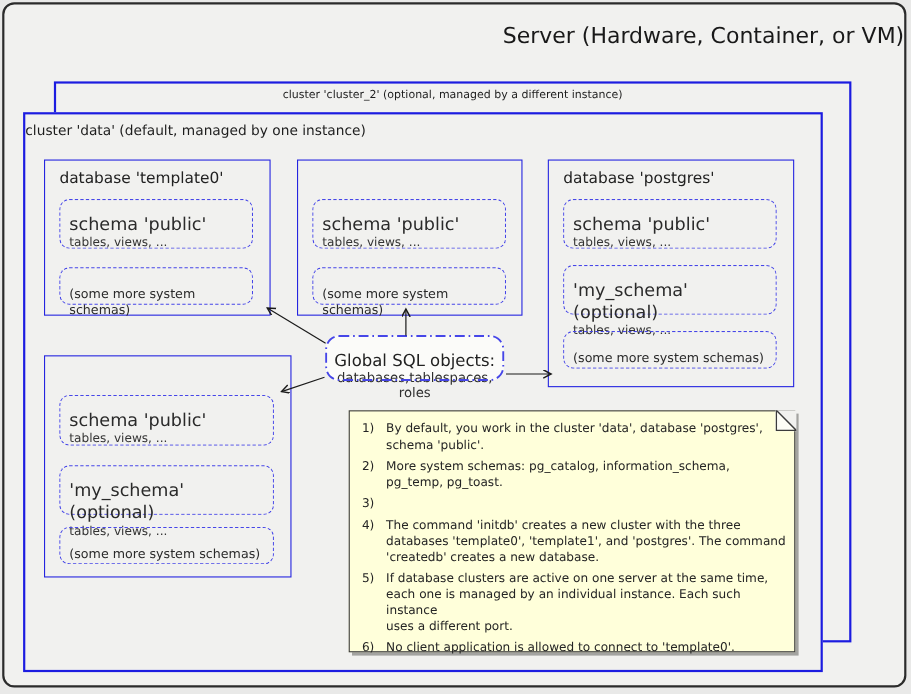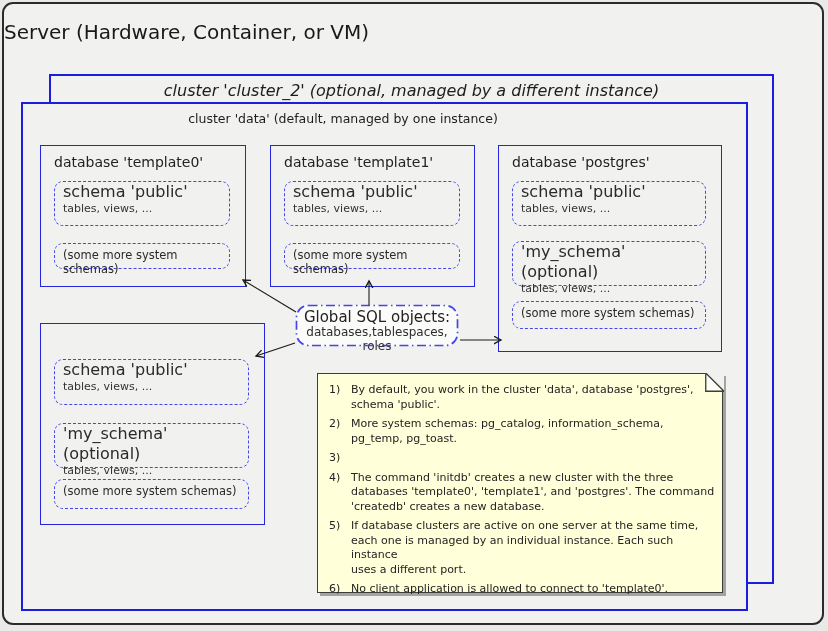--- a/index.html
+++ b/index.html
@@ -1,57 +1,57 @@
 <!DOCTYPE html>
 <html><head>
 <meta charset="utf-8">
 <style>
   html,body{margin:0;padding:0;background:#e9e9e8;font-family:"DejaVu Sans","Liberation Sans",sans-serif;}
   #stage{position:relative;width:828px;height:631px;background:#e9e9e8;overflow:hidden;color:#1d1d1d;}
 
   
   .outer{position:absolute;left:2px;top:2px;width:818px;height:619px;background:#f1f1ef;
          border:2.5px solid #2b2b2b;border-radius:11px;}
-  .title{position:absolute;left:0;right:0;top:16px;text-align:left;font-size:20px;color:#191919;}
+  .title{position:absolute;left:0;right:0;top:16px;text-align:right;font-size:20px;color:#191919;}
 
   
   .cluster{position:absolute;border:2px solid #1c1ce0;}
   .c2{left:49px;top:74px;width:721px;height:506px;background:transparent;}
-  .c2 .clabel{position:absolute;left:0;right:0;top:5px;text-align:center;font-size:16px;font-style:italic;}
+  .c2 .clabel{position:absolute;left:0;right:0;top:5px;text-align:center;font-size:10px;}
   .cdata{left:21px;top:102px;width:723px;height:505px;background:#f1f1ef;}
-  .cdata .clabel{position:absolute;left:0;top:7px;width:640px;text-align:center;font-size:12.5px;}
+  .cdata .clabel{position:absolute;left:0;top:7px;width:640px;text-align:left;font-size:12.5px;}
 
   
   .db{position:absolute;border:1.5px solid #2525e0;border-radius:0;}
   .db .dblabel{position:absolute;left:13px;top:8px;font-size:14px;color:#222;}
   .db-t0{left:40px;top:145px;width:204px;height:140px;}
   .db-t1{left:270px;top:145px;width:203px;height:140px;}
   .db-pg{left:498px;top:145px;width:222px;height:205px;}
   .db-my{left:40px;top:323px;width:223px;height:200px;}
 
   
-  .schema{position:absolute;border:1.5px dashed #4646e8;border-radius:9px;box-sizing:border-box;padding:0 8px;}
+  .schema{position:absolute;border:1.5px dashed #4646e8;border-radius:9px;box-sizing:border-box;padding:12px 8px;}
   .schema .stitle{font-size:16px;color:#2a2a2a;line-height:1.25;}
   .schema .ssub{font-size:11px;color:#333;line-height:1.2;}
-  .schema.sm{padding:4px 8px;}
+  .schema.sm{padding:16px 8px;}
   .schema.sm .stitle{font-size:11.5px;}
 
   .db-t0 .s1,.db-t1 .s1{left:13px;top:35px;width:176px;height:45px;}
   .db-t0 .s2,.db-t1 .s2{left:13px;top:97px;width:176px;height:26px;}
   .db-pg .s1{left:13px;top:35px;width:194px;height:45px;}
   .db-pg .s2{left:13px;top:95px;width:194px;height:45px;}
   .db-pg .s3{left:13px;top:155px;width:194px;height:28px;}
   .db-my .s1{left:13px;top:35px;width:195px;height:46px;}
   .db-my .s2{left:13px;top:99px;width:195px;height:45px;}
   .db-my .s3{left:13px;top:155px;width:195px;height:30px;}
 
   
   .global{position:absolute;left:296px;top:305px;width:162px;height:41px;border-radius:12px;
           background:#fbfbf9;text-align:center;}
-  .global .gtitle{font-size:15px;margin-top:3px;color:#222;}
+  .global .gtitle{font-size:15px;margin-top:14px;color:#222;}
   .global .gsub{font-size:12px;color:#2e2e2e;margin-top:-1px;}
 
   
   .note{position:absolute;left:317px;top:373px;width:406px;height:220px;background:#ffffda;
         border:1.5px solid #3c3c3c;box-shadow:3px 3px 0 #a3a3a0;box-sizing:border-box;}
   .note-items{padding:9px 6px 0 11px;}
   .note-item{display:flex;margin-bottom:5px;}
   .note-item .num{width:22px;flex:none;font-size:11px;line-height:14.5px;color:#242424;}
   .note-item .txt{font-size:11px;line-height:14.5px;color:#242424;white-space:pre-line;}
   .fold-cover{position:absolute;right:-1.5px;top:-1.5px;width:19px;height:19px;background:#f1f1ef;}
@@ -81,21 +81,20 @@
     <div class="schema s1">
       <div class="stitle">schema 'public'</div>
       <div class="ssub">tables, views, ...</div>
     </div>
     <div class="schema s2 sm">
       <div class="stitle">(some more system schemas)</div>
     </div>
   </div>
 
   <div class="db db-t1">
-    <div class="dblabel">database 'template1'</div>
     <div class="schema s1">
       <div class="stitle">schema 'public'</div>
       <div class="ssub">tables, views, ...</div>
     </div>
     <div class="schema s2 sm">
       <div class="stitle">(some more system schemas)</div>
     </div>
   </div>
 
   <div class="db db-pg">

